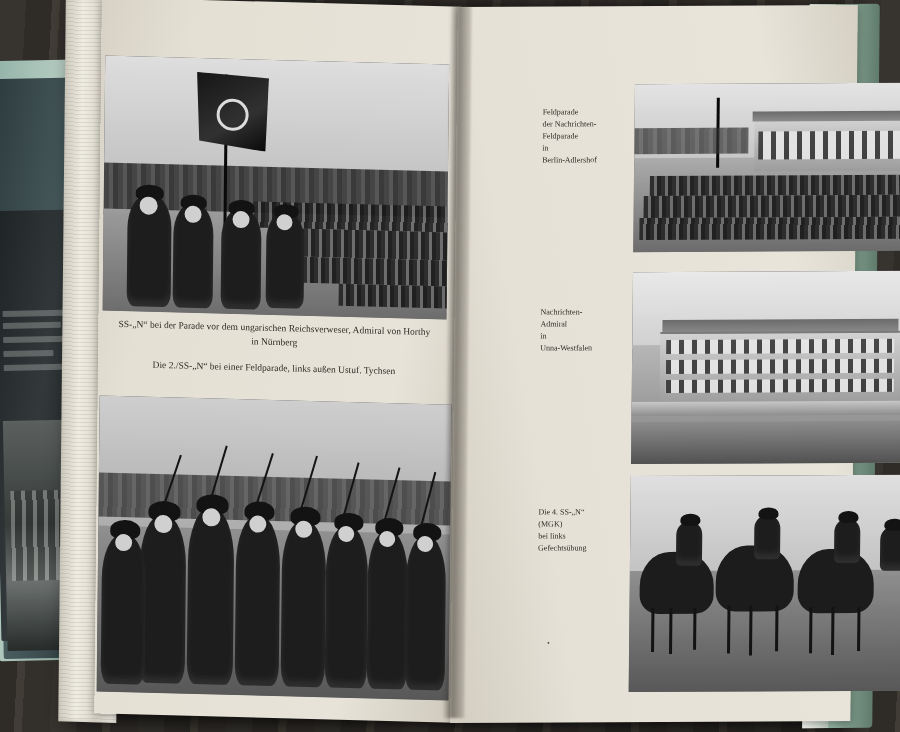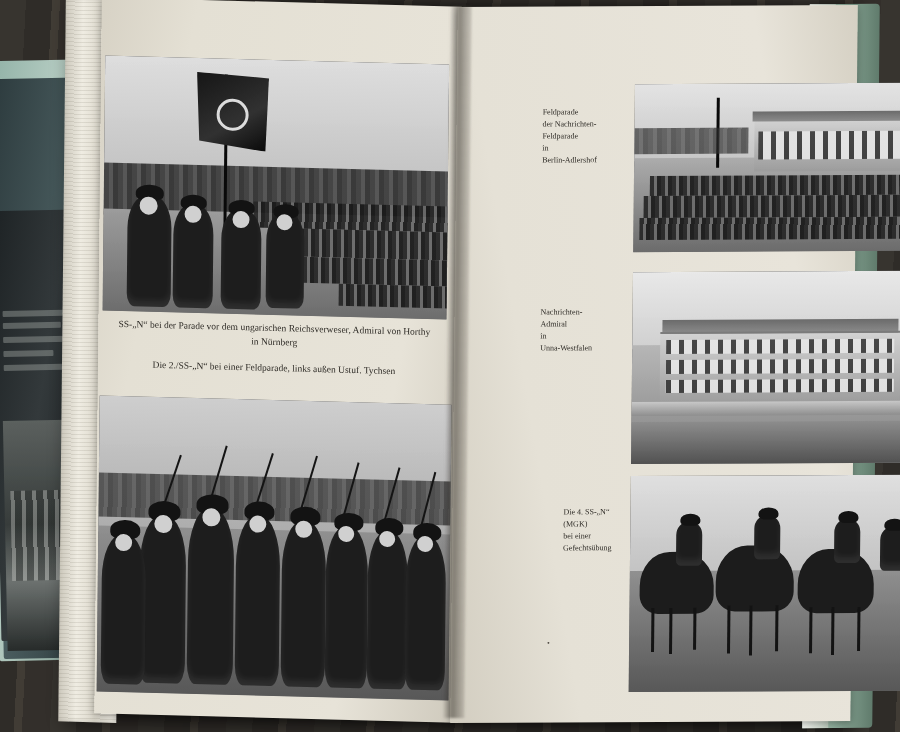--- a/index.html
+++ b/index.html
@@ -441,24 +441,24 @@
           <div class="ground" style="height:62%; background:linear-gradient(180deg,#b3b3ac,#83837c);"></div>
           <div class="roof" style="left:30px; top:48px; width:236px; height:14px;"></div>
           <div class="building" style="left:28px; top:60px; width:240px; height:70px;"></div>
           <div class="windows" style="left:34px; top:68px; width:228px; height:14px;"></div>
           <div class="windows" style="left:34px; top:88px; width:228px; height:14px;"></div>
           <div class="windows" style="left:34px; top:108px; width:228px; height:13px;"></div>
           <div style="position:absolute; left:0; right:0; top:130px; height:14px; background:linear-gradient(180deg,#c3c2bb,#8e8d87);"></div>
           <div class="road" style="left:0; right:0; top:150px; height:42px; width:100%;"></div>
         </div>
 
-        <div class="side-caption" style="left:86px; top:500px;margin-left:25px;">
+        <div class="side-caption" style="left:86px; top:500px;">
           <div>Die 4. SS-„N“</div>
           <div>(MGK)</div>
-          <div>bei einer</div>
+          <div>bei links</div>
           <div>Gefechtsübung</div>
         </div>
 
         <div class="photo" style="left:178px; top:470px; width:286px; height:216px;">
           <div class="sky" style="height:50%; background:linear-gradient(180deg,#d9d8d2,#bcbbb5);"></div>
           <div class="grass" style="height:56%;"></div>
 
           <div class="horse" style="left:10px; top:76px; width:74px; height:62px;"></div>
           <div class="horse-leg" style="left:22px; top:132px; height:44px;"></div>
           <div class="horse-leg" style="left:40px; top:132px; height:46px;"></div>

